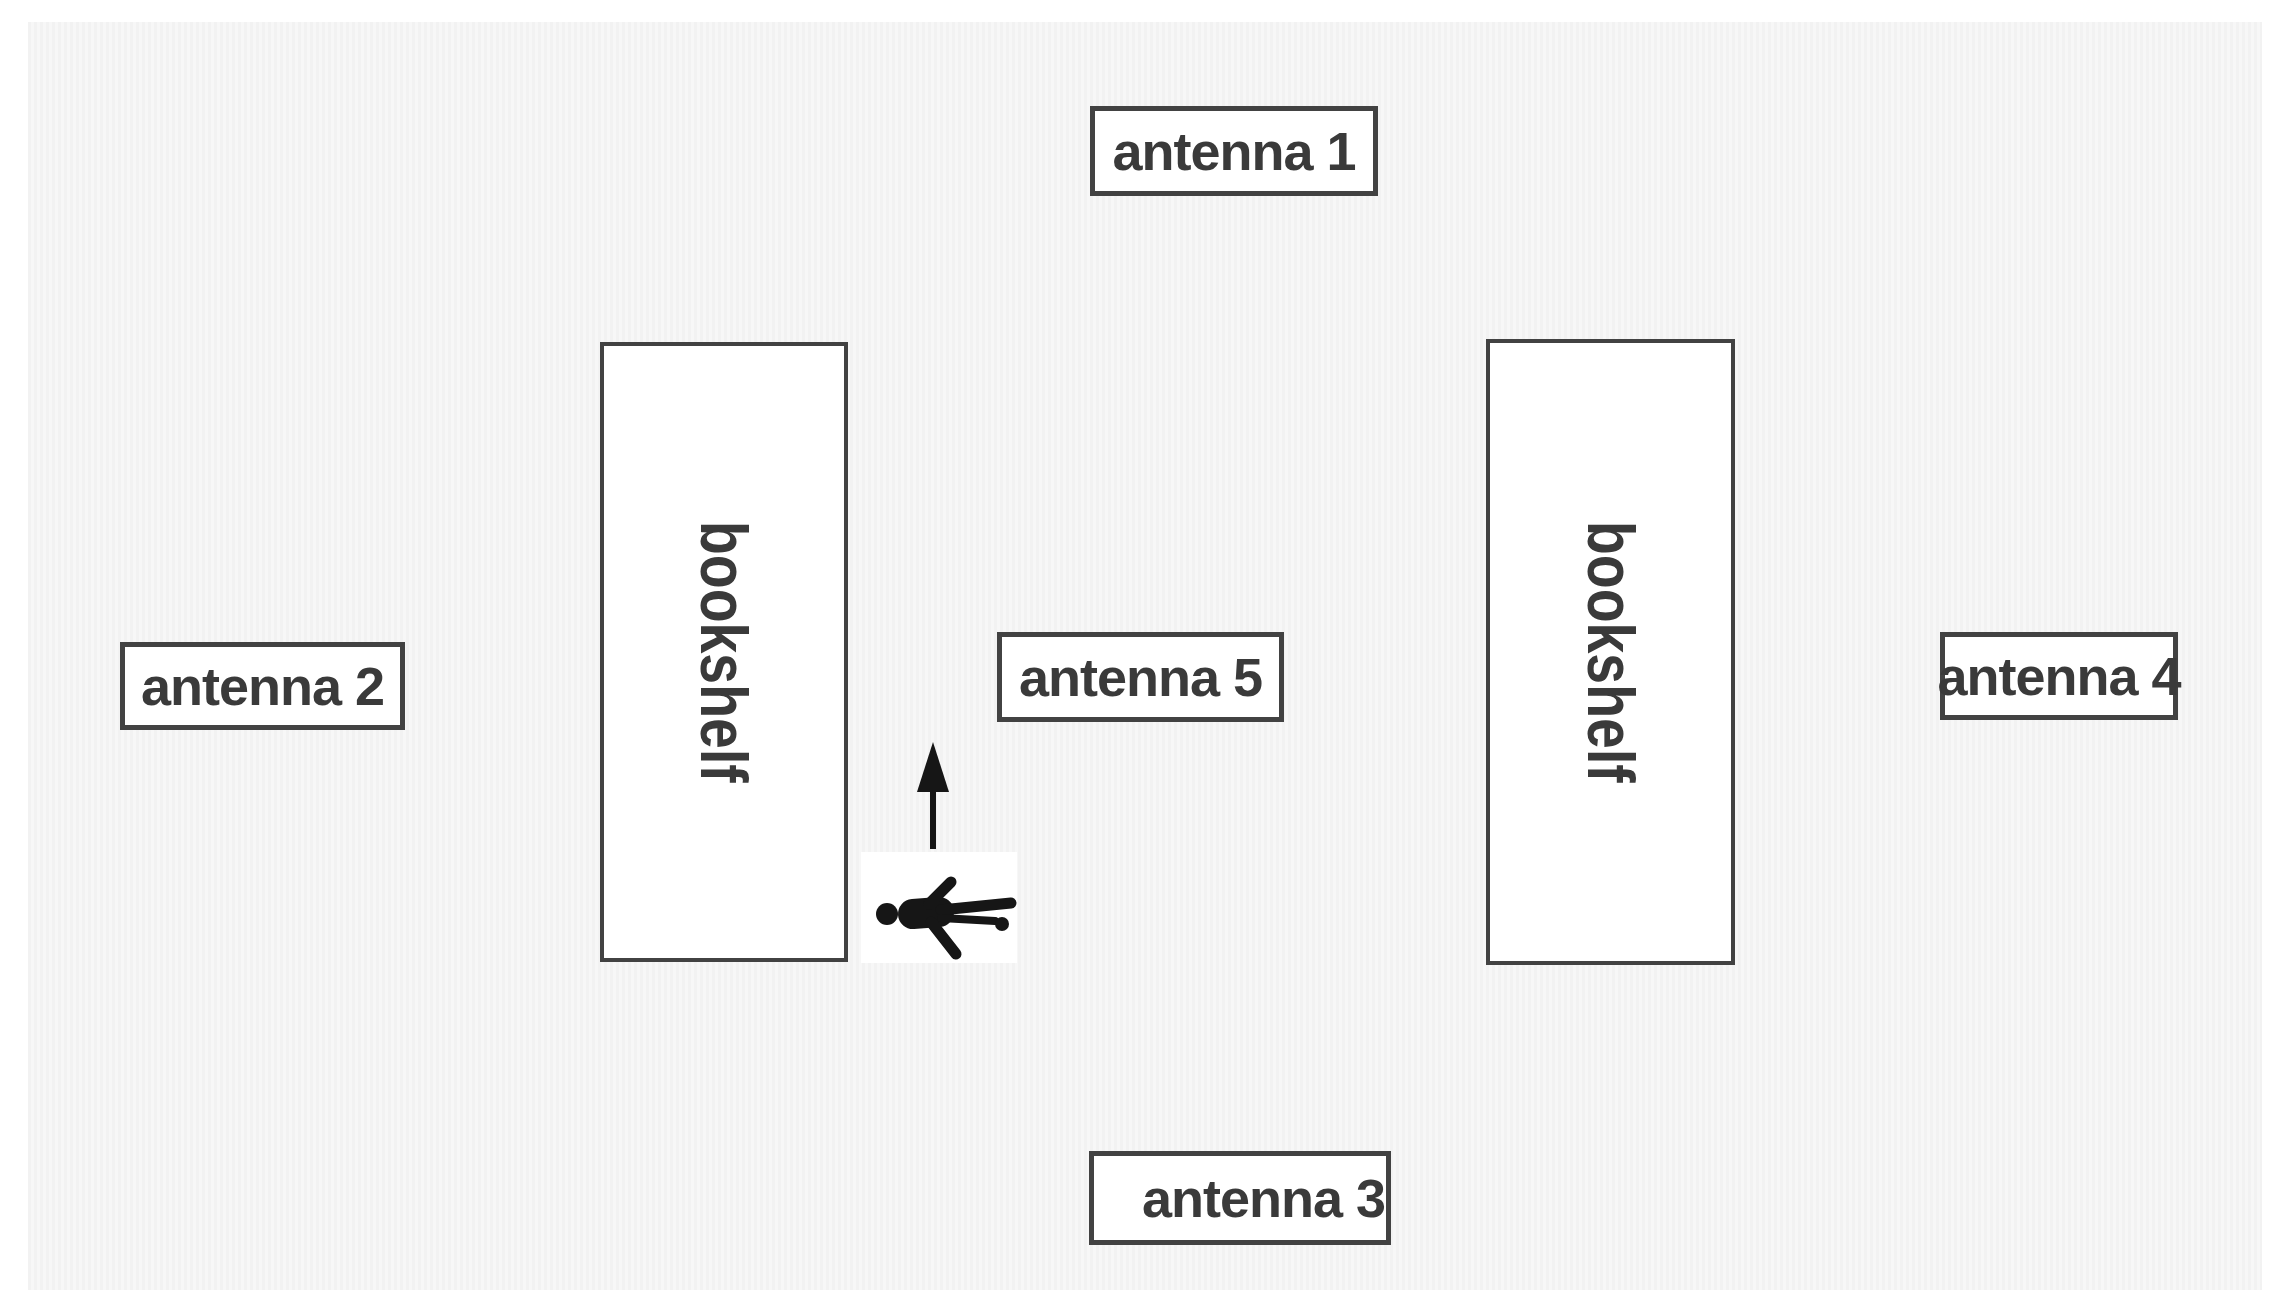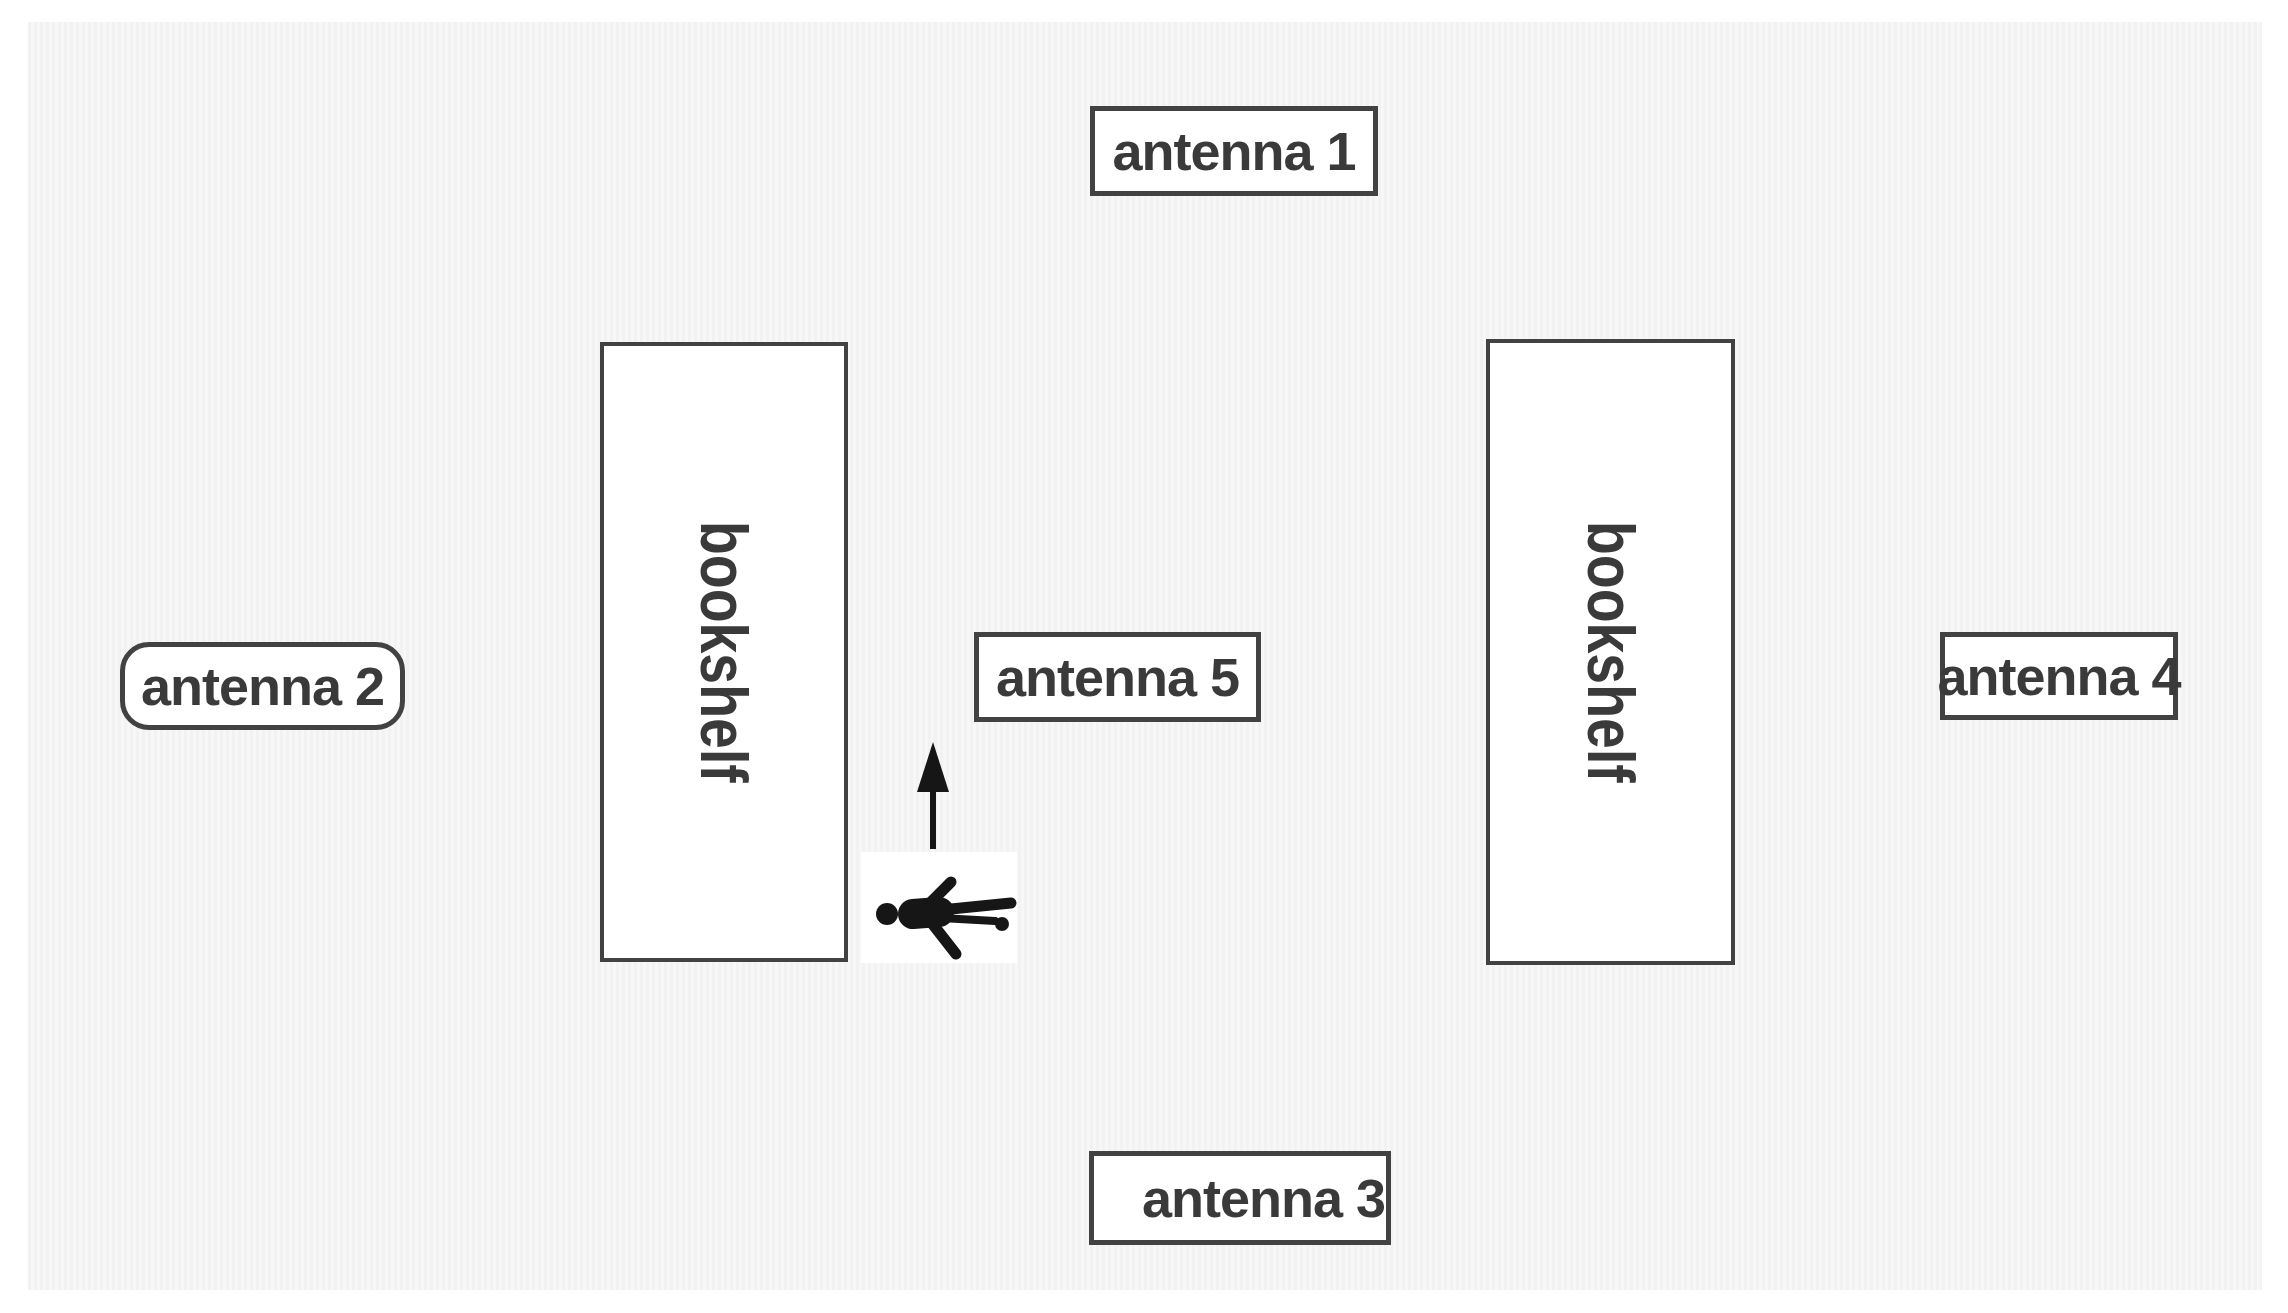--- a/index.html
+++ b/index.html
@@ -22,24 +22,24 @@
     background:#ffffff;
     border:5px solid var(--border, #424242);
     display:flex;align-items:center;justify-content:center;
     color:var(--text, #3a3a3a);
     font-weight:bold;
     font-size:54px;
     letter-spacing:-1px;
     white-space:nowrap;
   }
   .antenna-1{left:1062px;top:84px;width:288px;height:90px;}
-  .antenna-2{left:92px;top:620px;width:285px;height:88px;border-radius:29px;}
+  .antenna-2{left:92px;top:620px;width:285px;height:88px;}
   .antenna-3{left:1061px;top:1129px;width:302px;height:94px;padding-left:47px;}
   .antenna-4{left:1912px;top:610px;width:238px;height:88px;}
-  .antenna-5{left:946px;top:610px;width:287px;height:90px;}
+  .antenna-5{left:969px;top:610px;width:287px;height:90px;}
   .shelf{
     position:absolute;
     box-sizing:border-box;
     background:#ffffff;
     border:4px solid var(--border, #424242);
     display:flex;align-items:center;justify-content:center;
   }
   .shelf-left{left:572px;top:320px;width:248px;height:620px;}
   .shelf-right{left:1458px;top:317px;width:249px;height:626px;}
   .shelf-label{

